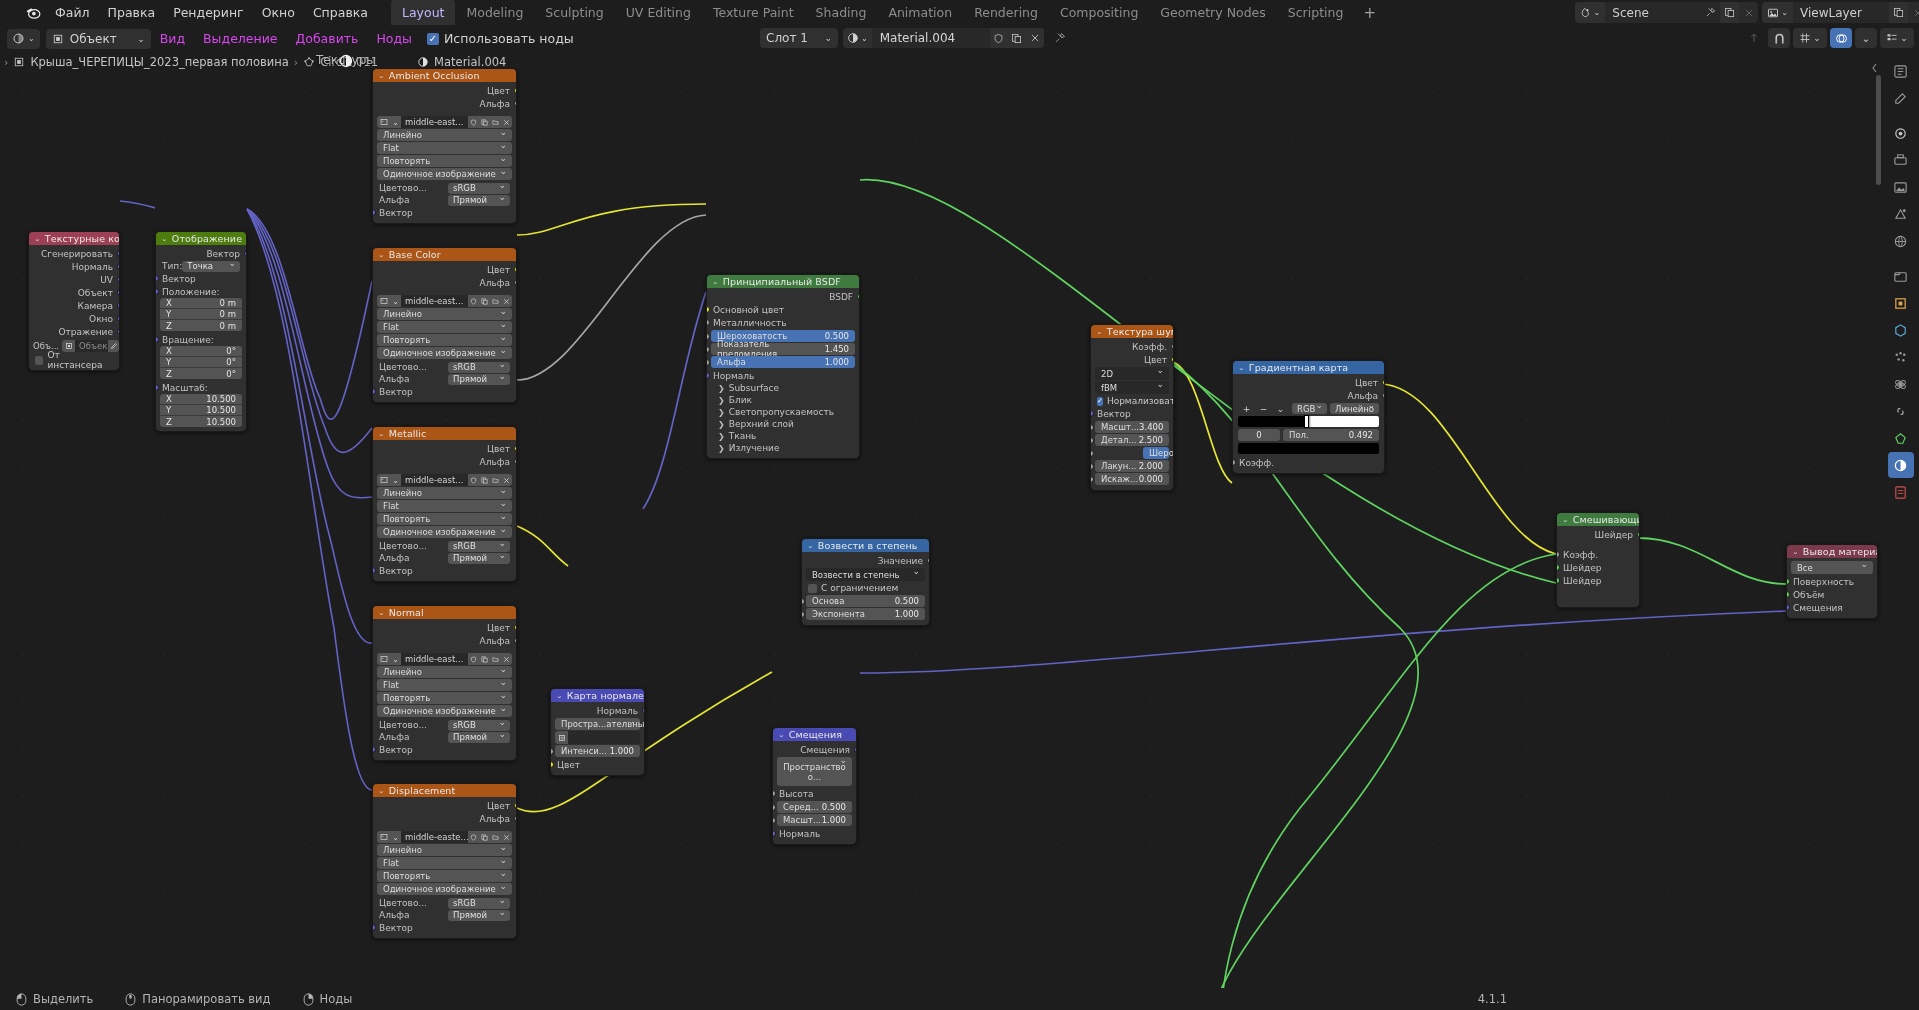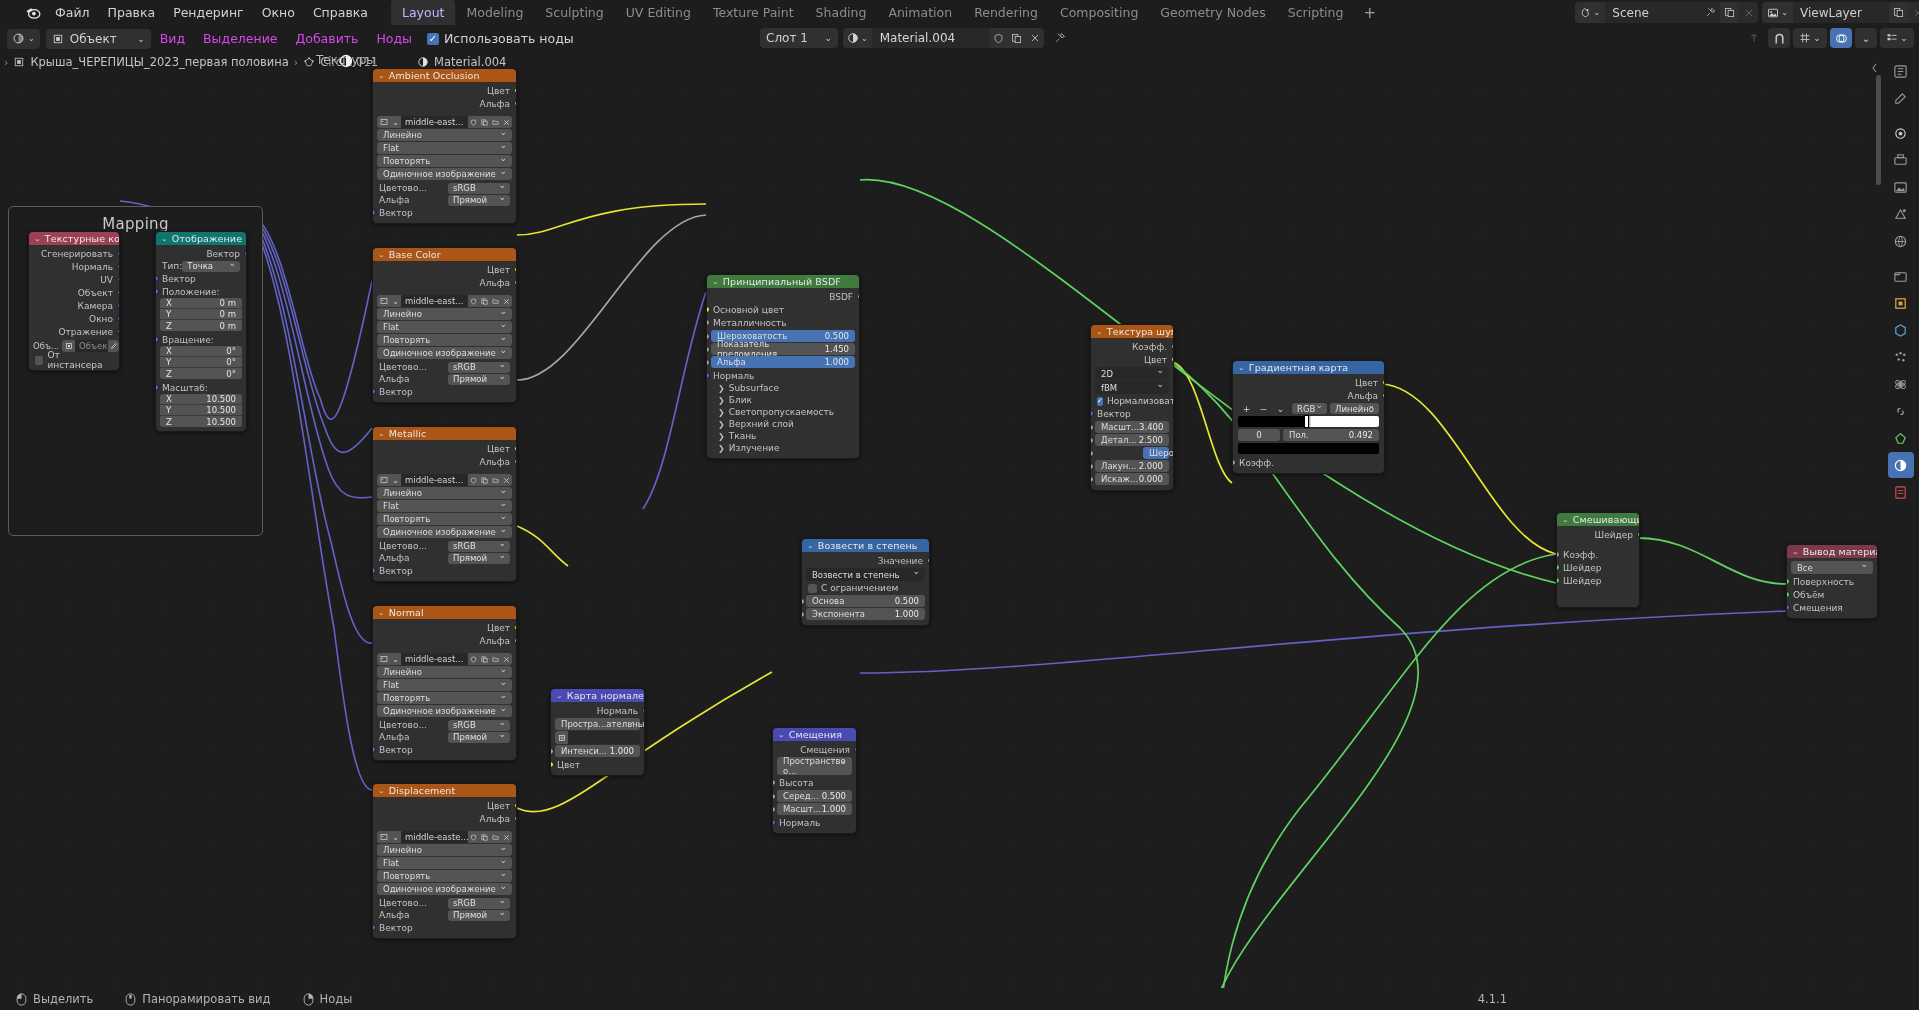--- a/index.html
+++ b/index.html
@@ -459,23 +459,20 @@
       <path d="M930,493 C1000,520 1250,550 1556,515" stroke="#a6a6a6" stroke-width="1.5" fill="none" opacity="0"></path>
 
       <path d="M1638,470 C1700,470 1730,516 1786,516" stroke="#5fd35f" stroke-width="1.8" fill="none"></path>
 
       <path d="M1172,294 C1260,360 1300,470 1400,560 C1500,660 1150,900 1220,990" stroke="#5fd35f" stroke-width="1.7" fill="none"></path>
 
       <path d="M1220,990 C1350,760 1430,560 1556,486" stroke="#5fd35f" stroke-width="1.7" fill="none" opacity="0"></path>
       <path d="M1556,486 C1460,500 1400,620 1300,740 C1230,830 1215,930 1222,995" stroke="#5fd35f" stroke-width="1.7" fill="none"></path>
     </svg>
 
-    <div class="frame" style="left:8px; top:138px; width:255px; height:330px;">
-      <div class="node-title-big" style="left:0; right:0; top:8px; text-align:center;">Mapping</div>
-    </div>
 
     <div class="node" style="left:28px; top:163px; width:92px;">
       <div class="node-head" style="background:#9e4055;">
         <span class="arrow">⌄</span>
         <span>Текстурные коорд...</span>
       </div>
       <div class="node-body">
         <div class="row right">
             <span>Сгенерировать</span>
             <div class="socket r s-purple"></div>
@@ -522,21 +519,21 @@
           </div>
         </div>
         <div class="cbrow" style="margin-top:2px;">
           <div class="cb off"></div>
           <span>От инстансера</span>
         </div>
       </div>
     </div>
 
     <div class="node" style="left:155px; top:163px; width:92px;">
-      <div class="node-head" style="background:#0f766e;text-align:center;">
+      <div class="node-head" style="background:#4d7c0f;text-align:center;">
         <span class="arrow">⌄</span>
         <span>Отображение</span>
       </div>
       <div class="node-body">
         <div class="row right">
             <span>Вектор</span>
             <div class="socket r s-purple"></div>
           </div>
         <div class="lblrow">
           <span>Тип:</span>
@@ -1239,21 +1236,21 @@
     <div class="node" style="left:772px; top:659px; width:85px;">
       <div class="node-head" style="background:#4a4ab5;">
         <span class="arrow">⌄</span>
         <span>Смещения</span>
       </div>
       <div class="node-body">
         <div class="row right">
             <span>Смещения</span>
             <div class="socket r s-purple"></div>
           </div>
-        <div class="widget select" style="height:18px;">
+        <div class="widget select" style="height:29px;text-align:center;">
             <span class="lab">Пространство о...</span>
           </div>
         <div class="row">
             <div class="socket l s-gray"></div>
             <span>Высота</span>
           </div>
         <div style="position:relative;">
             <div class="socket l s-gray" style="top:3px;"></div>
           <div class="widget">
               <span class="lab">Серед...</span>

